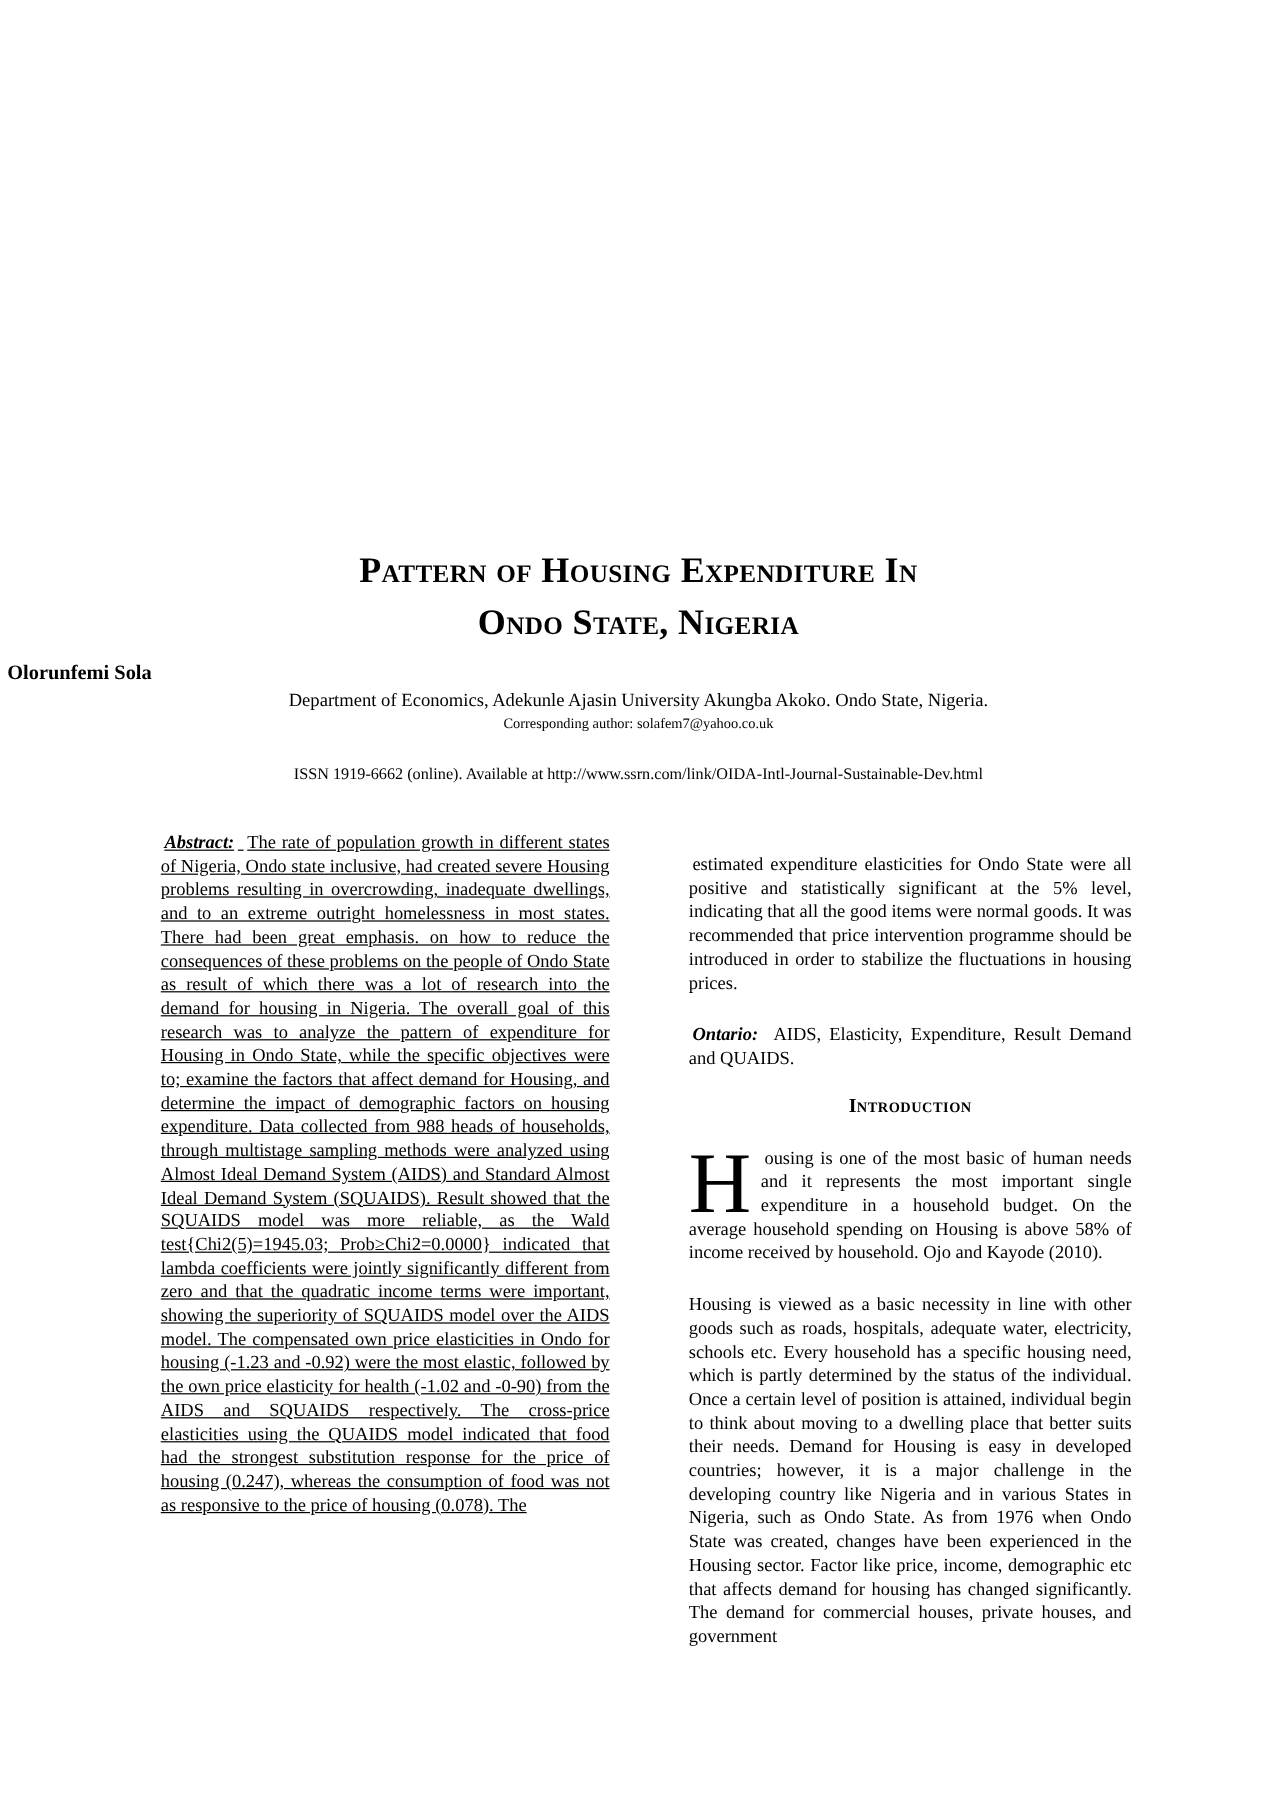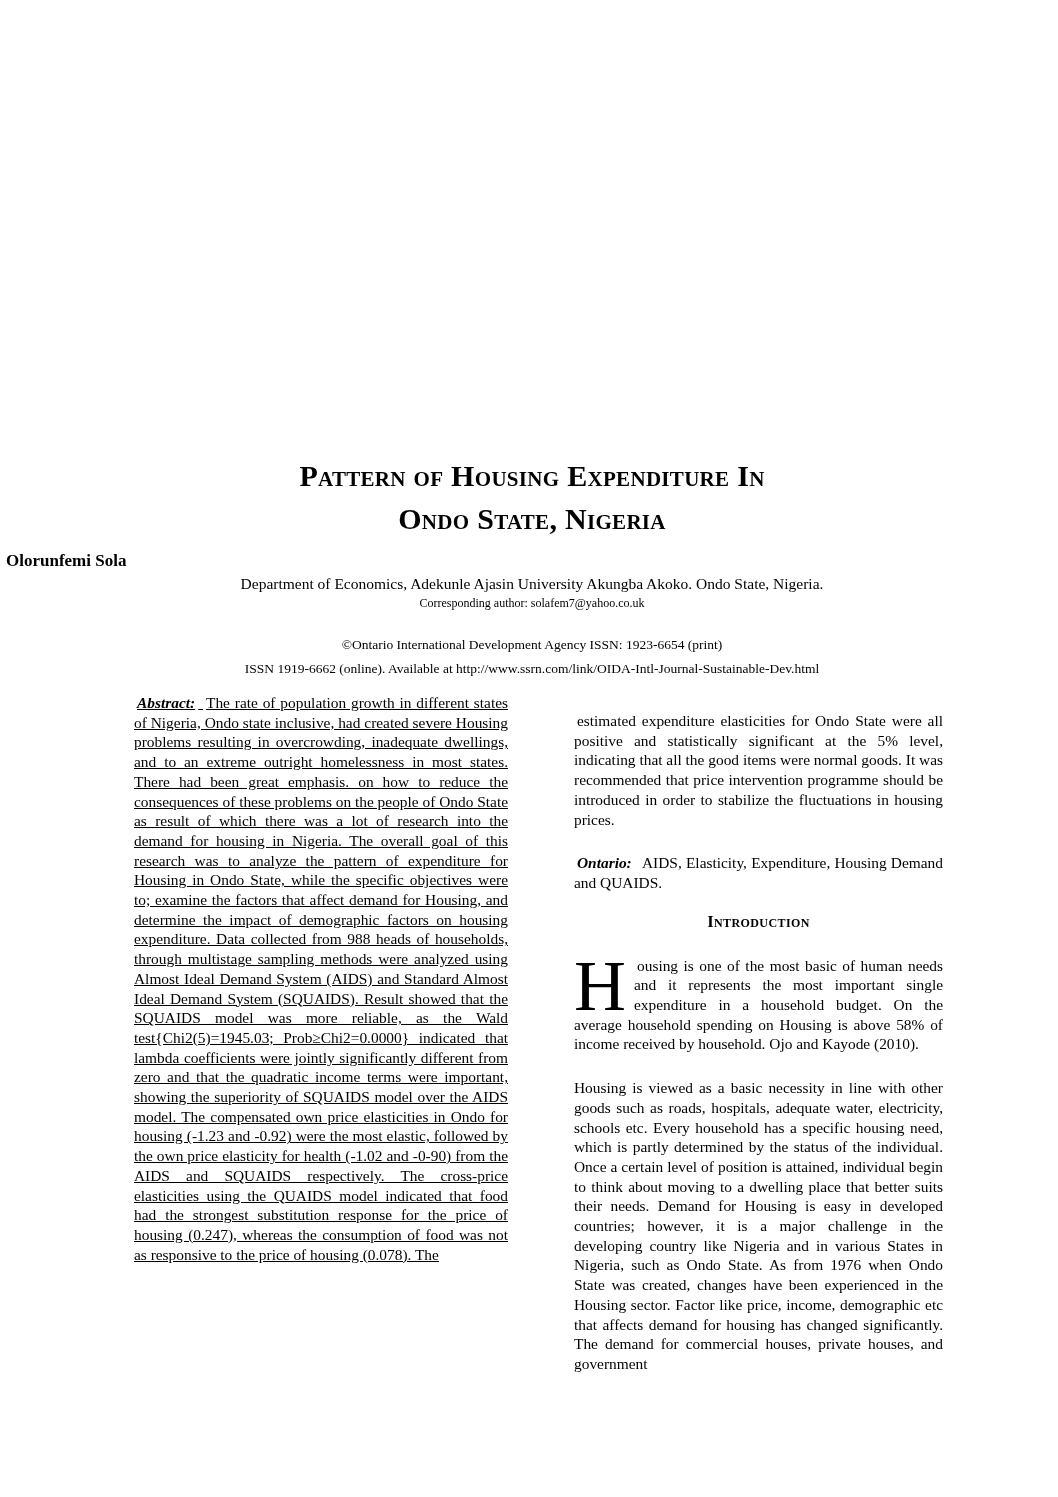--- a/index.html
+++ b/index.html
@@ -80,36 +80,35 @@
     <div>Ondo State, Nigeria</div>
   </div>
 
   <div class="author-line">Olorunfemi Sola</div>
 
   <div class="affil-line">Department of Economics, Adekunle Ajasin University Akungba Akoko. Ondo State, Nigeria.</div>
 
   <div class="corr-line">Corresponding author: solafem7@yahoo.co.uk</div>
 
   <div class="copyright-block">
-    <div>©Ontario International Development Agency ISSN: 1923-6654 (print)</div>
     <div>ISSN 1919-6662 (online). Available at http://www.ssrn.com/link/OIDA-Intl-Journal-Sustainable-Dev.html</div>
   </div>
 
   <div class="columns">
 
     <div class="col-left">
       <p class="body-par"><span class="lead-label">Abstract:</span>
         <span>The rate of population growth in different states of Nigeria, Ondo state inclusive, had created severe Housing problems resulting in overcrowding, inadequate dwellings, and to an extreme outright homelessness in most states. There had been great emphasis. on how to reduce the consequences of these problems on the people of Ondo State as result of which there was a lot of research into the demand for housing in Nigeria. The overall goal of this research was to analyze the pattern of expenditure for Housing in Ondo State, while the specific objectives were to; examine the factors that affect demand for Housing, and determine the impact of demographic factors on housing expenditure. Data collected from 988 heads of households, through multistage sampling methods were analyzed using Almost Ideal Demand System (AIDS) and Standard Almost Ideal Demand System (SQUAIDS). Result showed that the SQUAIDS model was more reliable, as the Wald test{Chi2(5)=1945.03; Prob≥Chi2=0.0000} indicated that lambda coefficients were jointly significantly different from zero and that the quadratic income terms were important, showing the superiority of SQUAIDS model over the AIDS model. The compensated own price elasticities in Ondo for housing (-1.23 and -0.92) were the most elastic, followed by the own price elasticity for health (-1.02 and -0-90) from the AIDS and SQUAIDS respectively. The cross-price elasticities using the QUAIDS model indicated that food had the strongest substitution response for the price of housing (0.247), whereas the consumption of food was not as responsive to the price of housing (0.078). The</span></p>
     </div>
 
     <div class="col-right">
       <p class="body-par"><span>estimated expenditure elasticities for Ondo State were all positive and statistically significant at the 5% level, indicating that all the good items were normal goods. It was recommended that price intervention programme should be introduced in order to stabilize the fluctuations in housing prices.</span></p>
 
       <p class="body-par"><span class="lead-label">Ontario:</span>
-        <span>AIDS, Elasticity, Expenditure, Housing Demand and QUAIDS.</span></p>
+        <span>AIDS, Elasticity, Expenditure, Result Demand and QUAIDS.</span></p>
 
       <h2 class="section-heading">Introduction</h2>
 
       <p class="body-par"><span class="dropcap">H</span><span>ousing is one of the most basic of human needs and it represents the most important single expenditure in a household budget. On the average household spending on Housing is above 58% of income received by household. Ojo and Kayode (2010).</span></p>
 
       <p class="body-par">Housing is viewed as a basic necessity in line with other goods such as roads, hospitals, adequate water, electricity, schools etc.  Every household has a specific housing need, which is partly determined by the status of the individual. Once a certain level of position is attained, individual begin to think about moving to a dwelling place that better suits their needs. Demand for Housing is easy in developed countries; however, it is a major challenge in the developing country like Nigeria and in various States in Nigeria, such as Ondo State. As from 1976 when Ondo State was created, changes have been experienced in the Housing sector. Factor like price, income, demographic etc that affects demand for housing has changed significantly. The demand for commercial houses, private houses, and government</p>
     </div>
 
   </div>
 

